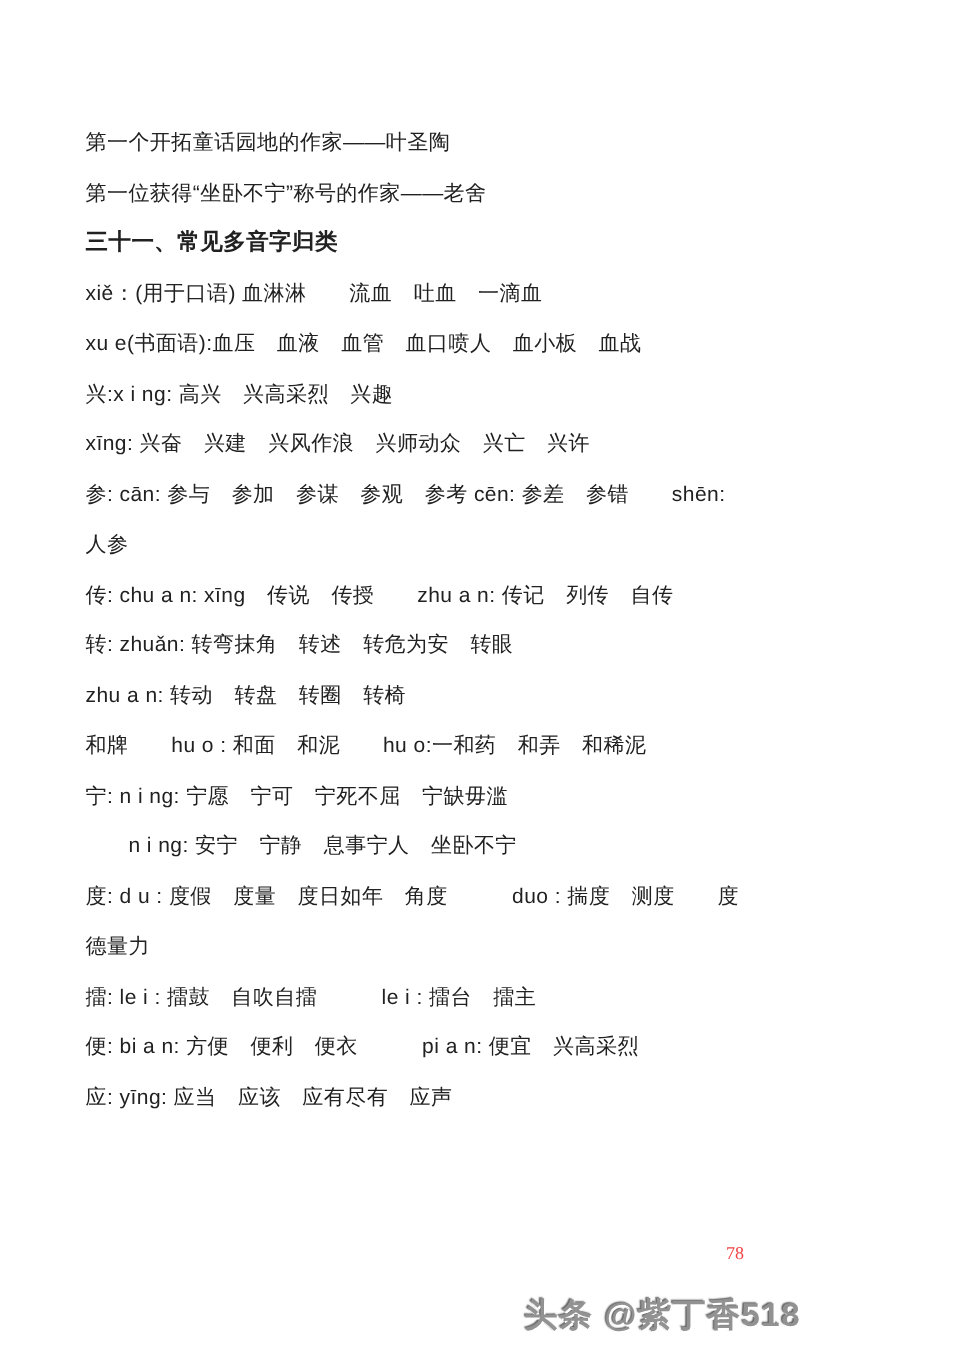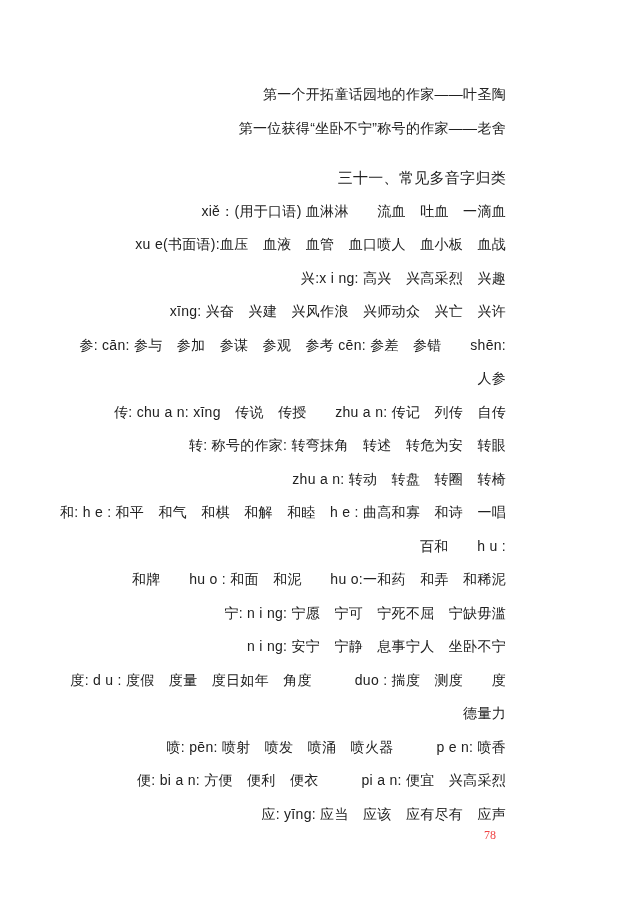--- a/index.html
+++ b/index.html
@@ -8,37 +8,35 @@
     background: #ffffff;
     position: relative;
     overflow: hidden;
     font-family: "Liberation Sans", sans-serif;
     color: #212121;
   }
   .page {
     position: absolute;
     left: 0; top: 0; width: 544px; height: 905px;
     background: #ffffff;
-    text-align: right;
   }
   .content {
     position: absolute;
     left: 57px; top: 78px; right: 38px;
   }
   .line {
     margin: 0;
     font-size: 14px;
     line-height: 33.5px;
     white-space: pre-wrap;
     letter-spacing: 0.3px;
   }
   .line.bold {
-    font-weight: normal;
+    font-weight: bold;
     font-size: 15px;
-    margin-top: 16px;
   }
   .page-number {
     position: absolute;
     top: 828px; right: 48px;
     font-family: "Liberation Serif", serif;
     font-size: 12px;
     color: #ef4444;
   }
   .watermark {
     position: absolute;
@@ -57,25 +55,25 @@
   <div class="content">
       <p class="line">第一个开拓童话园地的作家——叶圣陶</p>
       <p class="line">第一位获得“坐卧不宁”称号的作家——老舍</p>
       <p class="line bold">三十一、常见多音字归类</p>
       <p class="line">xiě：(用于口语) 血淋淋　　流血　吐血　一滴血</p>
       <p class="line">xu e(书面语):血压　血液　血管　血口喷人　血小板　血战</p>
       <p class="line">兴:x i ng: 高兴　兴高采烈　兴趣</p>
       <p class="line">xīng: 兴奋　兴建　兴风作浪　兴师动众　兴亡　兴许</p>
       <p class="line">参: cān: 参与　参加　参谋　参观　参考 cēn: 参差　参错　　shēn:　人参</p>
       <p class="line">传: chu a n: xīng　传说　传授　　zhu a n: 传记　列传　自传</p>
-      <p class="line">转: 称号的作家: 转弯抹角　转述　转危为安　转眼</p>
+      <p class="line">转: zhuǎn: 转弯抹角　转述　转危为安　转眼</p>
       <p class="line">zhu a n: 转动　转盘　转圈　转椅</p>
-      <p class="line">和: h e : 和平　和气　和棋　和解　和睦　h e : 曲高和寡　和诗　一唱百和　　h u :</p>
       <p class="line">和牌　　hu o : 和面　和泥　　hu o:一和药　和弄　和稀泥</p>
       <p class="line">宁: n i ng: 宁愿　宁可　宁死不屈　宁缺毋滥</p>
       <p class="line">　　n i ng: 安宁　宁静　息事宁人　坐卧不宁</p>
       <p class="line">度: d u : 度假　度量　度日如年　角度　　　duo : 揣度　测度　　度德量力</p>
-      <p class="line">喷: pēn: 喷射　喷发　喷涌　喷火器　　　p e n: 喷香</p>
+      <p class="line">擂: le i : 擂鼓　自吹自擂　　　le i : 擂台　擂主</p>
       <p class="line">便: bi a n: 方便　便利　便衣　　　pi a n: 便宜　兴高采烈</p>
       <p class="line">应: yīng: 应当　应该　应有尽有　应声</p>
     </div>
   <div class="page-number">78</div>
+  <div class="watermark">头条 @紫丁香518</div>
 </div>
 
 </body></html>

